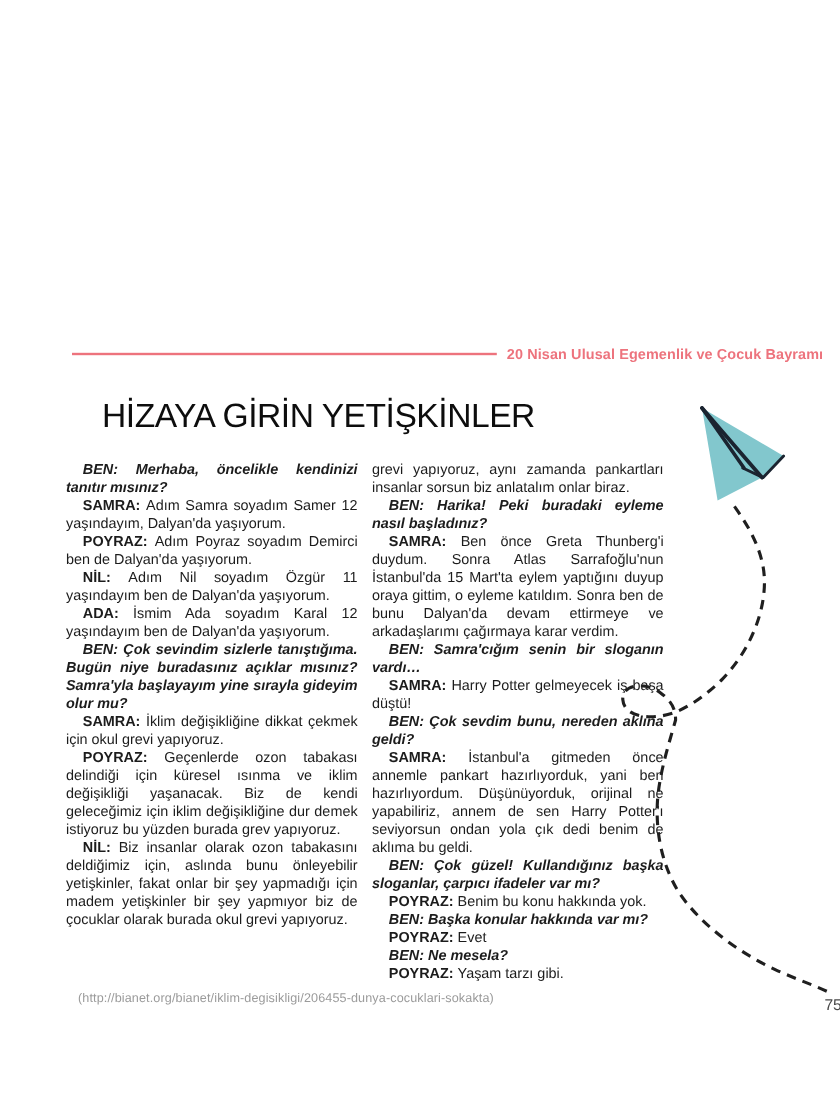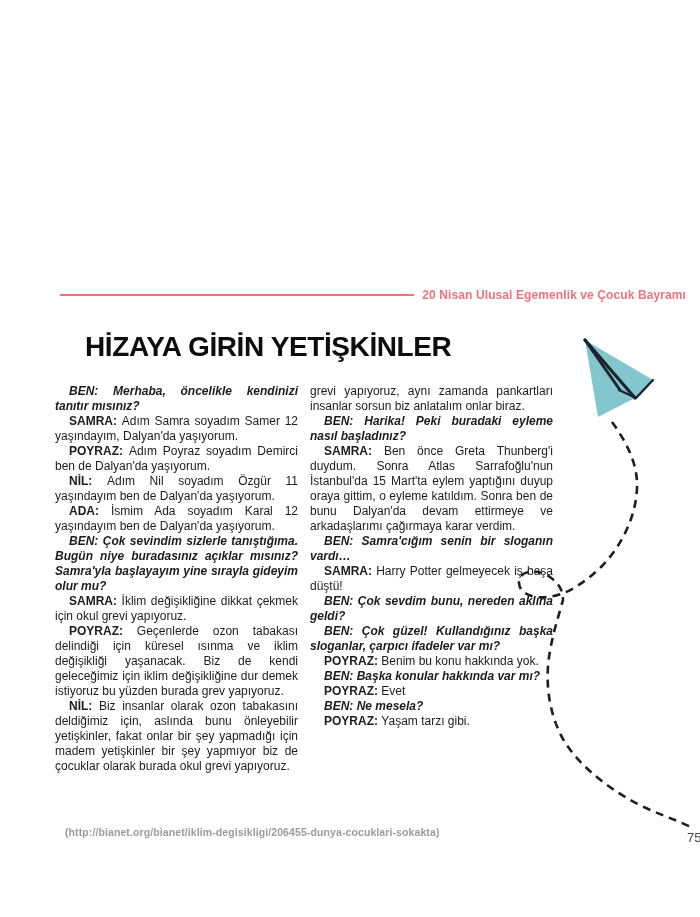--- a/index.html
+++ b/index.html
@@ -22,21 +22,21 @@
     flex:1;height:1.5px;background:#ed737d;margin-right:8px;
   }
   .header-label{
     font-size:12px;font-weight:bold;color:#ed737d;
     letter-spacing:0.1px;white-space:nowrap;
   }
 
   
   .title{
     position:absolute;left:85px;top:331px;margin:0;
-    font-size:28px;font-weight:bold;color:#0d0d0d;
+    font-size:28px;font-weight:normal;color:#0d0d0d;
     letter-spacing:-0.4px;white-space:nowrap;text-align:center;
   }
 
   
   .columns{
     position:absolute;left:55px;top:384px;width:498px;
     display:flex;gap:12px;
   }
   .col{width:243px;font-size:12px;line-height:15px;text-align:justify;
     hyphens:auto;-webkit-hyphens:auto;}
@@ -47,21 +47,21 @@
 
   
   .illustration{
     position:absolute;left:500px;top:330px;width:200px;height:520px;
     pointer-events:none;
   }
 
   
   .source{
     position:absolute;left:65px;top:826px;
-    font-size:10.5px;color:#9b9b9b;letter-spacing:0.1px;font-weight:bold;
+    font-size:10.5px;color:#9b9b9b;letter-spacing:0.1px;
   }
   .pagenum{
     position:absolute;left:660px;top:830px;
     font-size:13px;color:#4a4a4a;margin-left:27px;
   }
 </style>
 </head>
 <body>
 
 <div class="page">
@@ -85,20 +85,21 @@
         <p class="para answer"><span class="speaker">POYRAZ: </span>Geçenlerde ozon tabakası delindiği için küresel ısınma ve iklim değişikliği yaşanacak. Biz de kendi geleceğimiz için iklim değişikliğine dur demek istiyoruz bu yüzden burada grev yapıyoruz.</p>
         <p class="para answer"><span class="speaker">NİL: </span>Biz insanlar olarak ozon tabakasını deldiğimiz için, aslında bunu önleyebilir yetişkinler, fakat onlar bir şey yapmadığı için madem yetişkinler bir şey yapmıyor biz de çocuklar olarak burada okul grevi yapıyoruz.</p>
       </div>
     <div class="col" id="col-right">
         <p class="para continuation">grevi yapıyoruz, aynı zamanda pankartları insanlar sorsun biz anlatalım onlar biraz.</p>
         <p class="para interviewer"><span class="speaker">BEN: </span>Harika! Peki buradaki eyleme nasıl başladınız?</p>
         <p class="para answer"><span class="speaker">SAMRA: </span>Ben önce Greta Thunberg'i duydum. Sonra Atlas Sarrafoğlu'nun İstanbul'da 15 Mart'ta eylem yaptığını duyup oraya gittim, o eyleme katıldım. Sonra ben de bunu Dalyan'da devam ettirmeye ve arkadaşlarımı çağırmaya karar verdim.</p>
         <p class="para interviewer"><span class="speaker">BEN: </span>Samra'cığım senin bir sloganın vardı…</p>
         <p class="para answer"><span class="speaker">SAMRA: </span>Harry Potter gelmeyecek iş başa düştü!</p>
         <p class="para interviewer"><span class="speaker">BEN: </span>Çok sevdim bunu, nereden aklına geldi?</p>
+        <p class="para answer"><span class="speaker">SAMRA: </span>İstanbul'a gitmeden önce annemle pankart hazırlıyorduk, yani ben hazırlıyordum. Düşünüyorduk, orijinal ne yapabiliriz, annem de sen Harry Potter'ı seviyorsun ondan yola çık dedi benim de aklıma bu geldi.</p>
         <p class="para interviewer"><span class="speaker">BEN: </span>Çok güzel! Kullandığınız başka sloganlar, çarpıcı ifadeler var mı?</p>
         <p class="para answer"><span class="speaker">POYRAZ: </span>Benim bu konu hakkında yok.</p>
         <p class="para interviewer"><span class="speaker">BEN: </span>Başka konular hakkında var mı?</p>
         <p class="para answer"><span class="speaker">POYRAZ: </span>Evet</p>
         <p class="para interviewer"><span class="speaker">BEN: </span>Ne mesela?</p>
         <p class="para answer"><span class="speaker">POYRAZ: </span>Yaşam tarzı gibi.</p>
       </div>
   </div>
 
   <svg class="illustration" viewBox="0 0 200 520">

